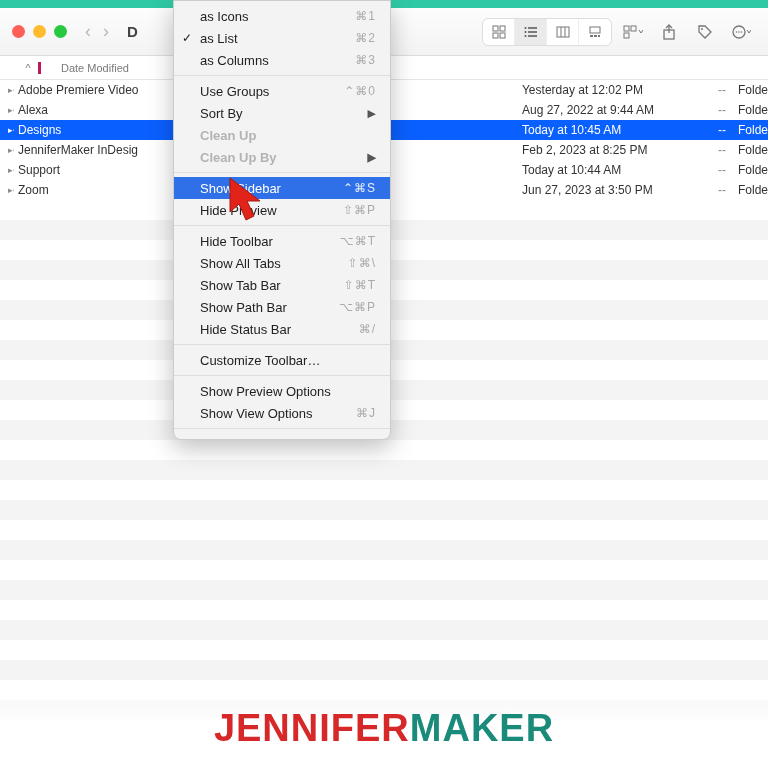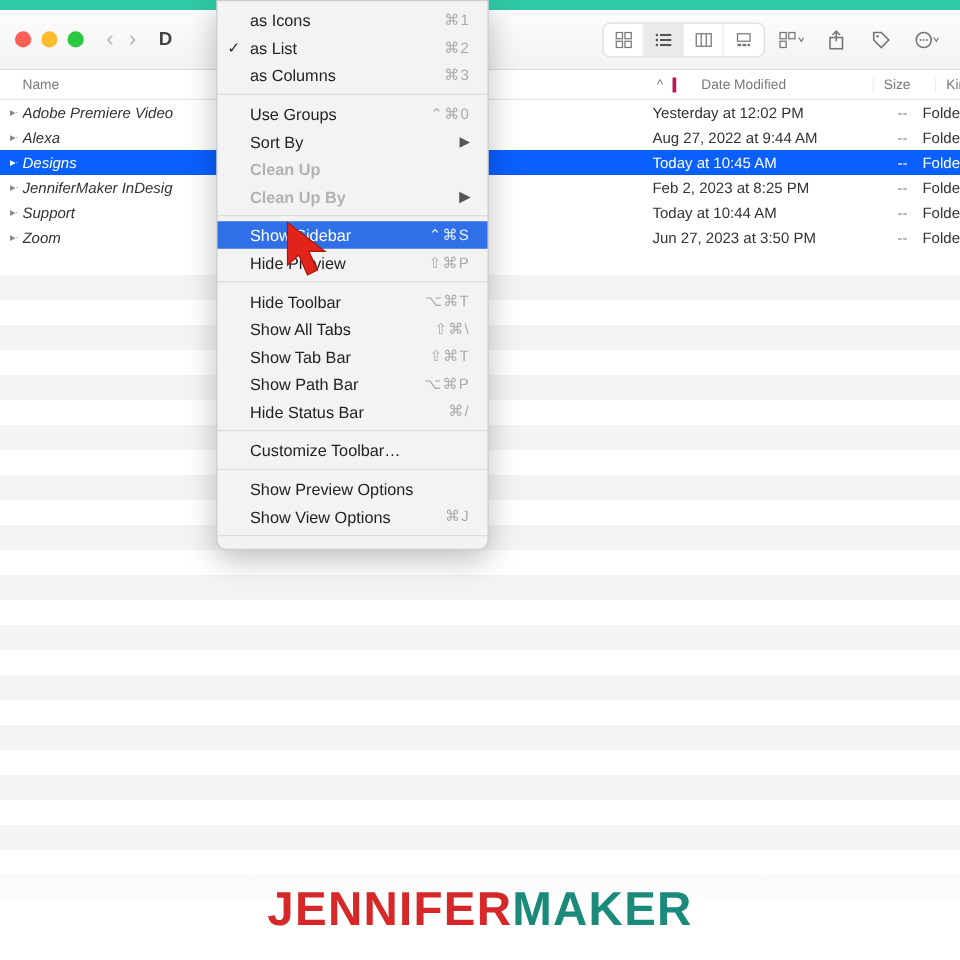--- a/index.html
+++ b/index.html
@@ -23,21 +23,21 @@
 .colhdr .c-name { flex: 0 0 500px; }
 .colhdr .c-chevron { flex: 0 0 20px; text-align: center; }
 .colhdr .c-date { flex: 0 0 160px; padding-left: 20px; border-left: 3px solid #be185d; }
 .colhdr .c-size { flex: 0 0 50px; padding-left: 8px; border-left: 1px solid #eee; }
 .colhdr .c-kind { flex: 1; padding-left: 8px; border-left: 1px solid #eee; }
 
 .rows { }
 .row { height: 20px; display: flex; align-items: center; font-size: 12px; color: #333; padding-left: 8px; }
 .row .disc { width: 10px; color: #888; font-size: 9px; }
 .row .ficon { width: 16px; height: 14px; margin-right: 4px; }
-.row .fname { flex: 0 0 488px; white-space: nowrap; overflow: hidden; font-style: italic; }
+.row .fname { flex: 0 0 488px; white-space: nowrap; overflow: hidden; }
 .row .fdate { flex: 0 0 170px; padding-left: 16px; }
 .row .fsize { flex: 0 0 50px; text-align: right; color: #888; }
 .row .fkind { flex: 1; padding-left: 12px; }
 .row.sel { background: #0a60ff; color: #fff; }
 .row.sel .disc, .row.sel .fsize { color: #fff; }
 
 .stripes { position: absolute; left: 0; right: 0; top: 200px; bottom: 0; }
 .stripe { height: 20px; }
 .stripe.odd { background: #f4f4f4; }
 
@@ -135,21 +135,20 @@
           <circle cx="5.5" cy="8" r="0.8" fill="#777"></circle>
           <circle cx="8" cy="8" r="0.8" fill="#777"></circle>
           <circle cx="10.5" cy="8" r="0.8" fill="#777"></circle>
           <path d="M16 6 L18 9 L20 6" fill="none" stroke="#777"></path>
         </svg>
       </div>
   </div>
 </div>
 
 <div class="colhdr">
-  <div class="c-name">Name</div>
   <div class="c-chevron">^</div>
   <div class="c-date">Date Modified</div>
   <div class="c-size">Size</div>
   <div class="c-kind">Kind</div>
 </div>
 
 <div class="rows" id="rows">
     <div class="row">
       <span class="disc">▸</span>
       <svg class="ficon" viewBox="0 0 16 14">

